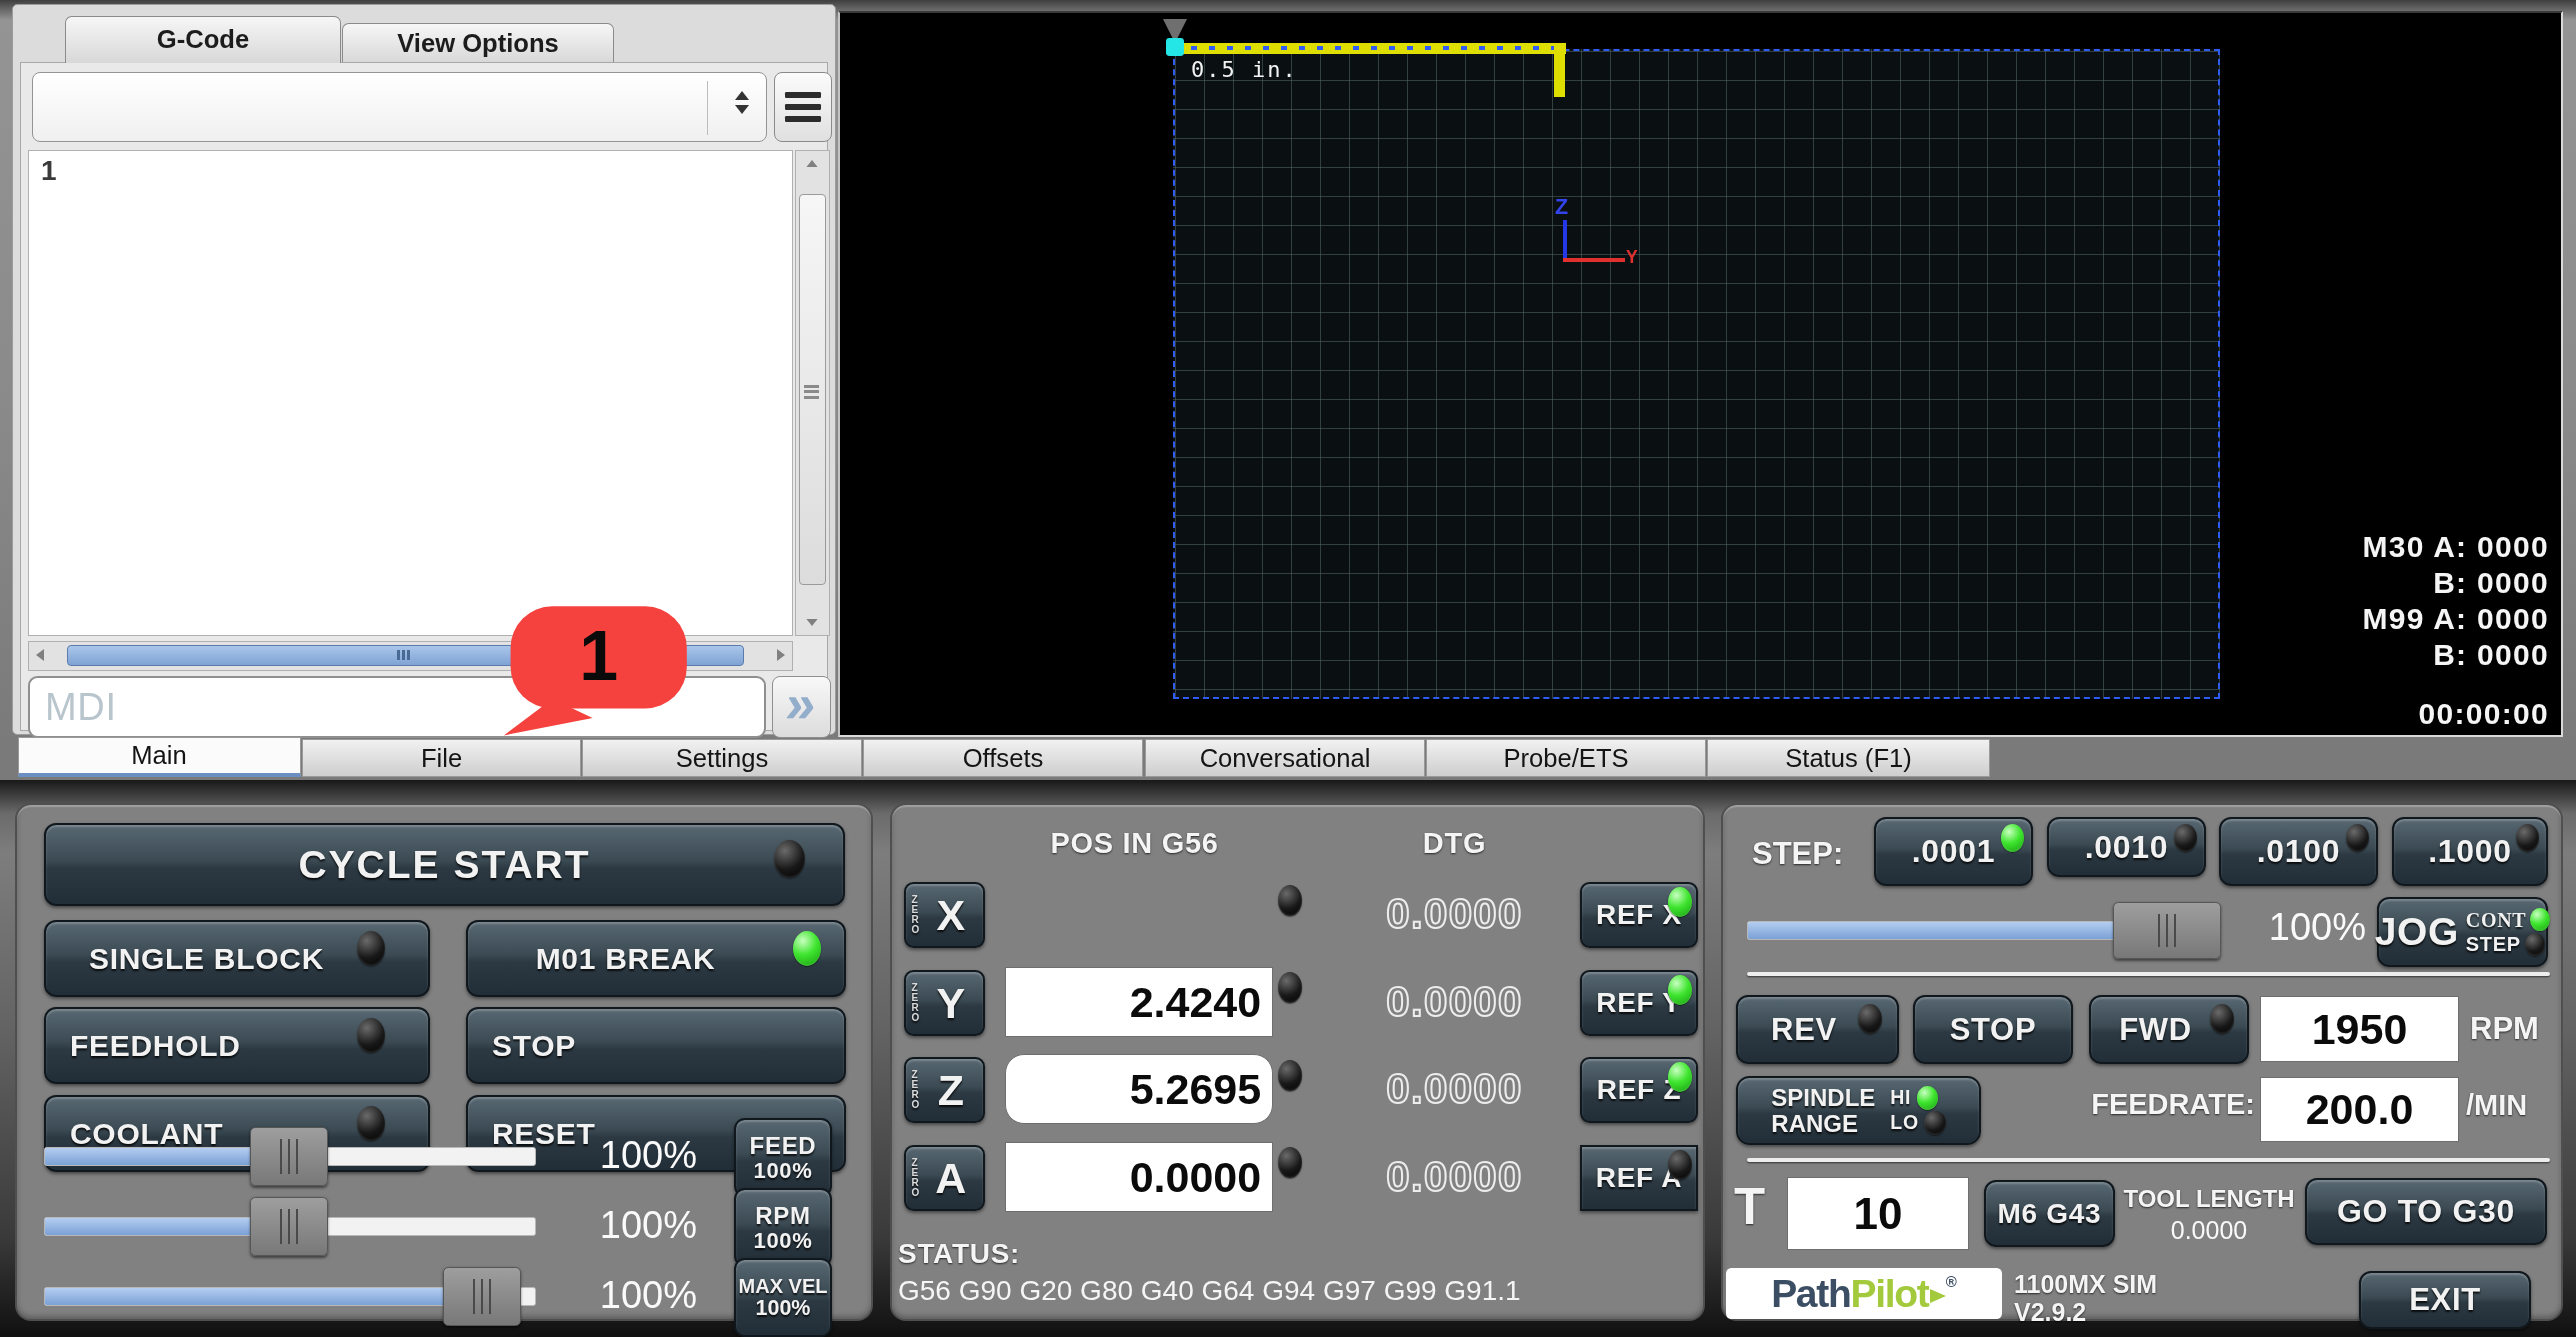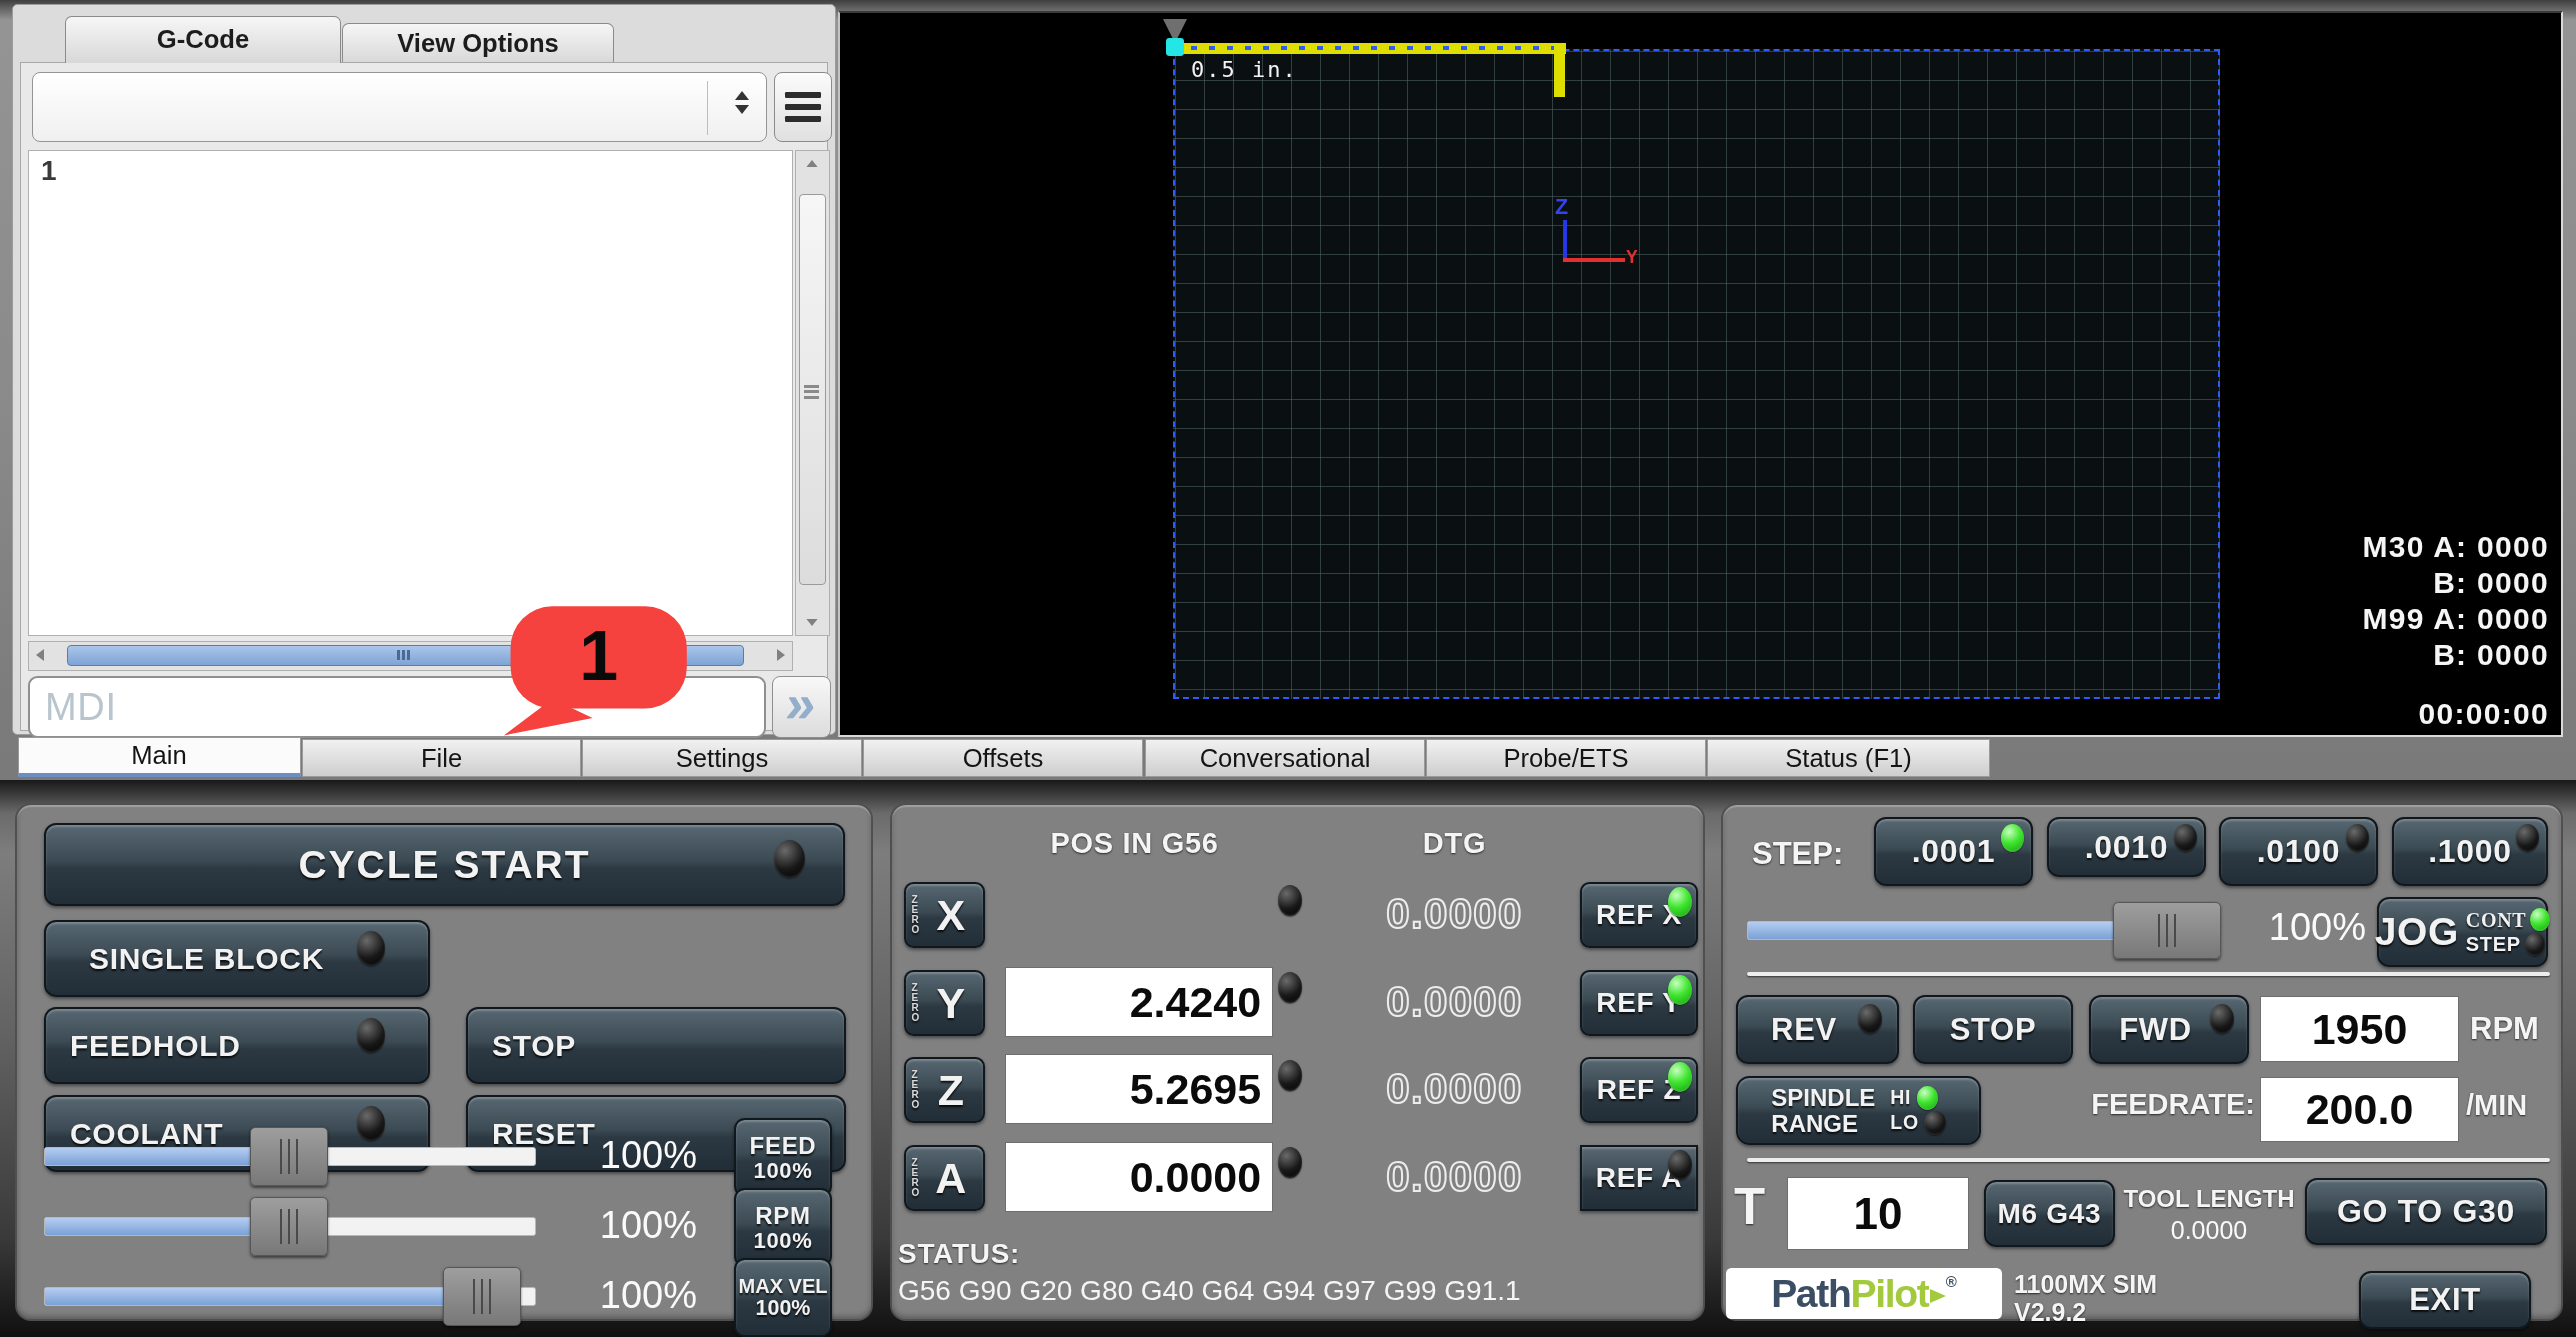--- a/index.html
+++ b/index.html
@@ -186,20 +186,24 @@
 
   <div class="db abs" style="left:44px;top:823px;width:801px;height:83px;font-size:39px;letter-spacing:2px;">
     <span>CYCLE START</span>
     <span class="led abs" style="right:38px;top:15px;width:31px;height:38px;"></span>
   </div>
 
   <div class="db abs" style="left:44px;top:920px;width:386px;height:77px;font-size:30px;">
     <span style="margin-right:61px;">SINGLE BLOCK</span>
     <span class="led abs" style="right:43px;top:9.4px;width:28px;height:35px;"></span>
   </div>
+  <div class="db abs" style="left:466px;top:920px;width:380px;height:77px;font-size:30px;">
+    <span style="margin-right:61px;">M01 BREAK</span>
+    <span class="led g abs" style="right:23px;top:9.4px;width:28px;height:35px;"></span>
+  </div>
   <div class="db abs" style="left:44px;top:1007px;width:386px;height:77px;font-size:30px;justify-content:flex-start;padding-left:24px;">
     <span>FEEDHOLD</span>
     <span class="led abs" style="right:43px;top:9.4px;width:28px;height:35px;"></span>
   </div>
   <div class="db abs" style="left:466px;top:1007px;width:380px;height:77px;font-size:30px;justify-content:flex-start;padding-left:24px;">
     <span>STOP</span>
   </div>
   <div class="db abs" style="left:44px;top:1095px;width:386px;height:77px;font-size:30px;justify-content:flex-start;padding-left:24px;">
     <span>COOLANT</span>
     <span class="led abs" style="right:43px;top:9.4px;width:28px;height:35px;"></span>
@@ -276,21 +280,21 @@
   <div class="dtg abs outline-num" style="left:1340px;top:967px;width:229px;height:70px;">0.0000</div>
   <div class="db abs" style="left:1580px;top:970px;width:118px;height:66px;font-size:28px;border-radius:9.4px;">
     <span>REF Y</span>
     <span class="led g abs" style="right:4px;top:2.7px;width:24px;height:30px;"></span>
   </div>
 
   <div class="db abs" style="left:904px;top:1057px;width:81px;height:66px;border-radius:9.4px;justify-content:flex-start;">
     <span class="zerocol">ZERO</span>
     <span style="flex:1;text-align:center;font-size:43px;margin-right:4px;">Z</span>
   </div>
-  <div class="wbox abs" style="left:1005px;top:1054px;width:268px;height:70px;font-size:43px;justify-content:flex-end;padding-right:10.8px;">
+  <div class="wbox abs" style="left:1005px;top:1054px;width:268px;height:70px;font-size:43px;justify-content:flex-end;padding-right:10.8px;border-radius:19px;">
       <span>5.2695</span>
     </div>
   <span class="led abs" style="left:1278px;top:1060px;width:24px;height:31px;"></span>
   <div class="dtg abs outline-num" style="left:1340px;top:1054px;width:229px;height:70px;">0.0000</div>
   <div class="db abs" style="left:1580px;top:1057px;width:118px;height:66px;font-size:28px;border-radius:9.4px;">
     <span>REF Z</span>
     <span class="led g abs" style="right:4px;top:2.7px;width:24px;height:30px;"></span>
   </div>
 
   <div class="db abs" style="left:904px;top:1145px;width:81px;height:66px;border-radius:9.4px;justify-content:flex-start;">

